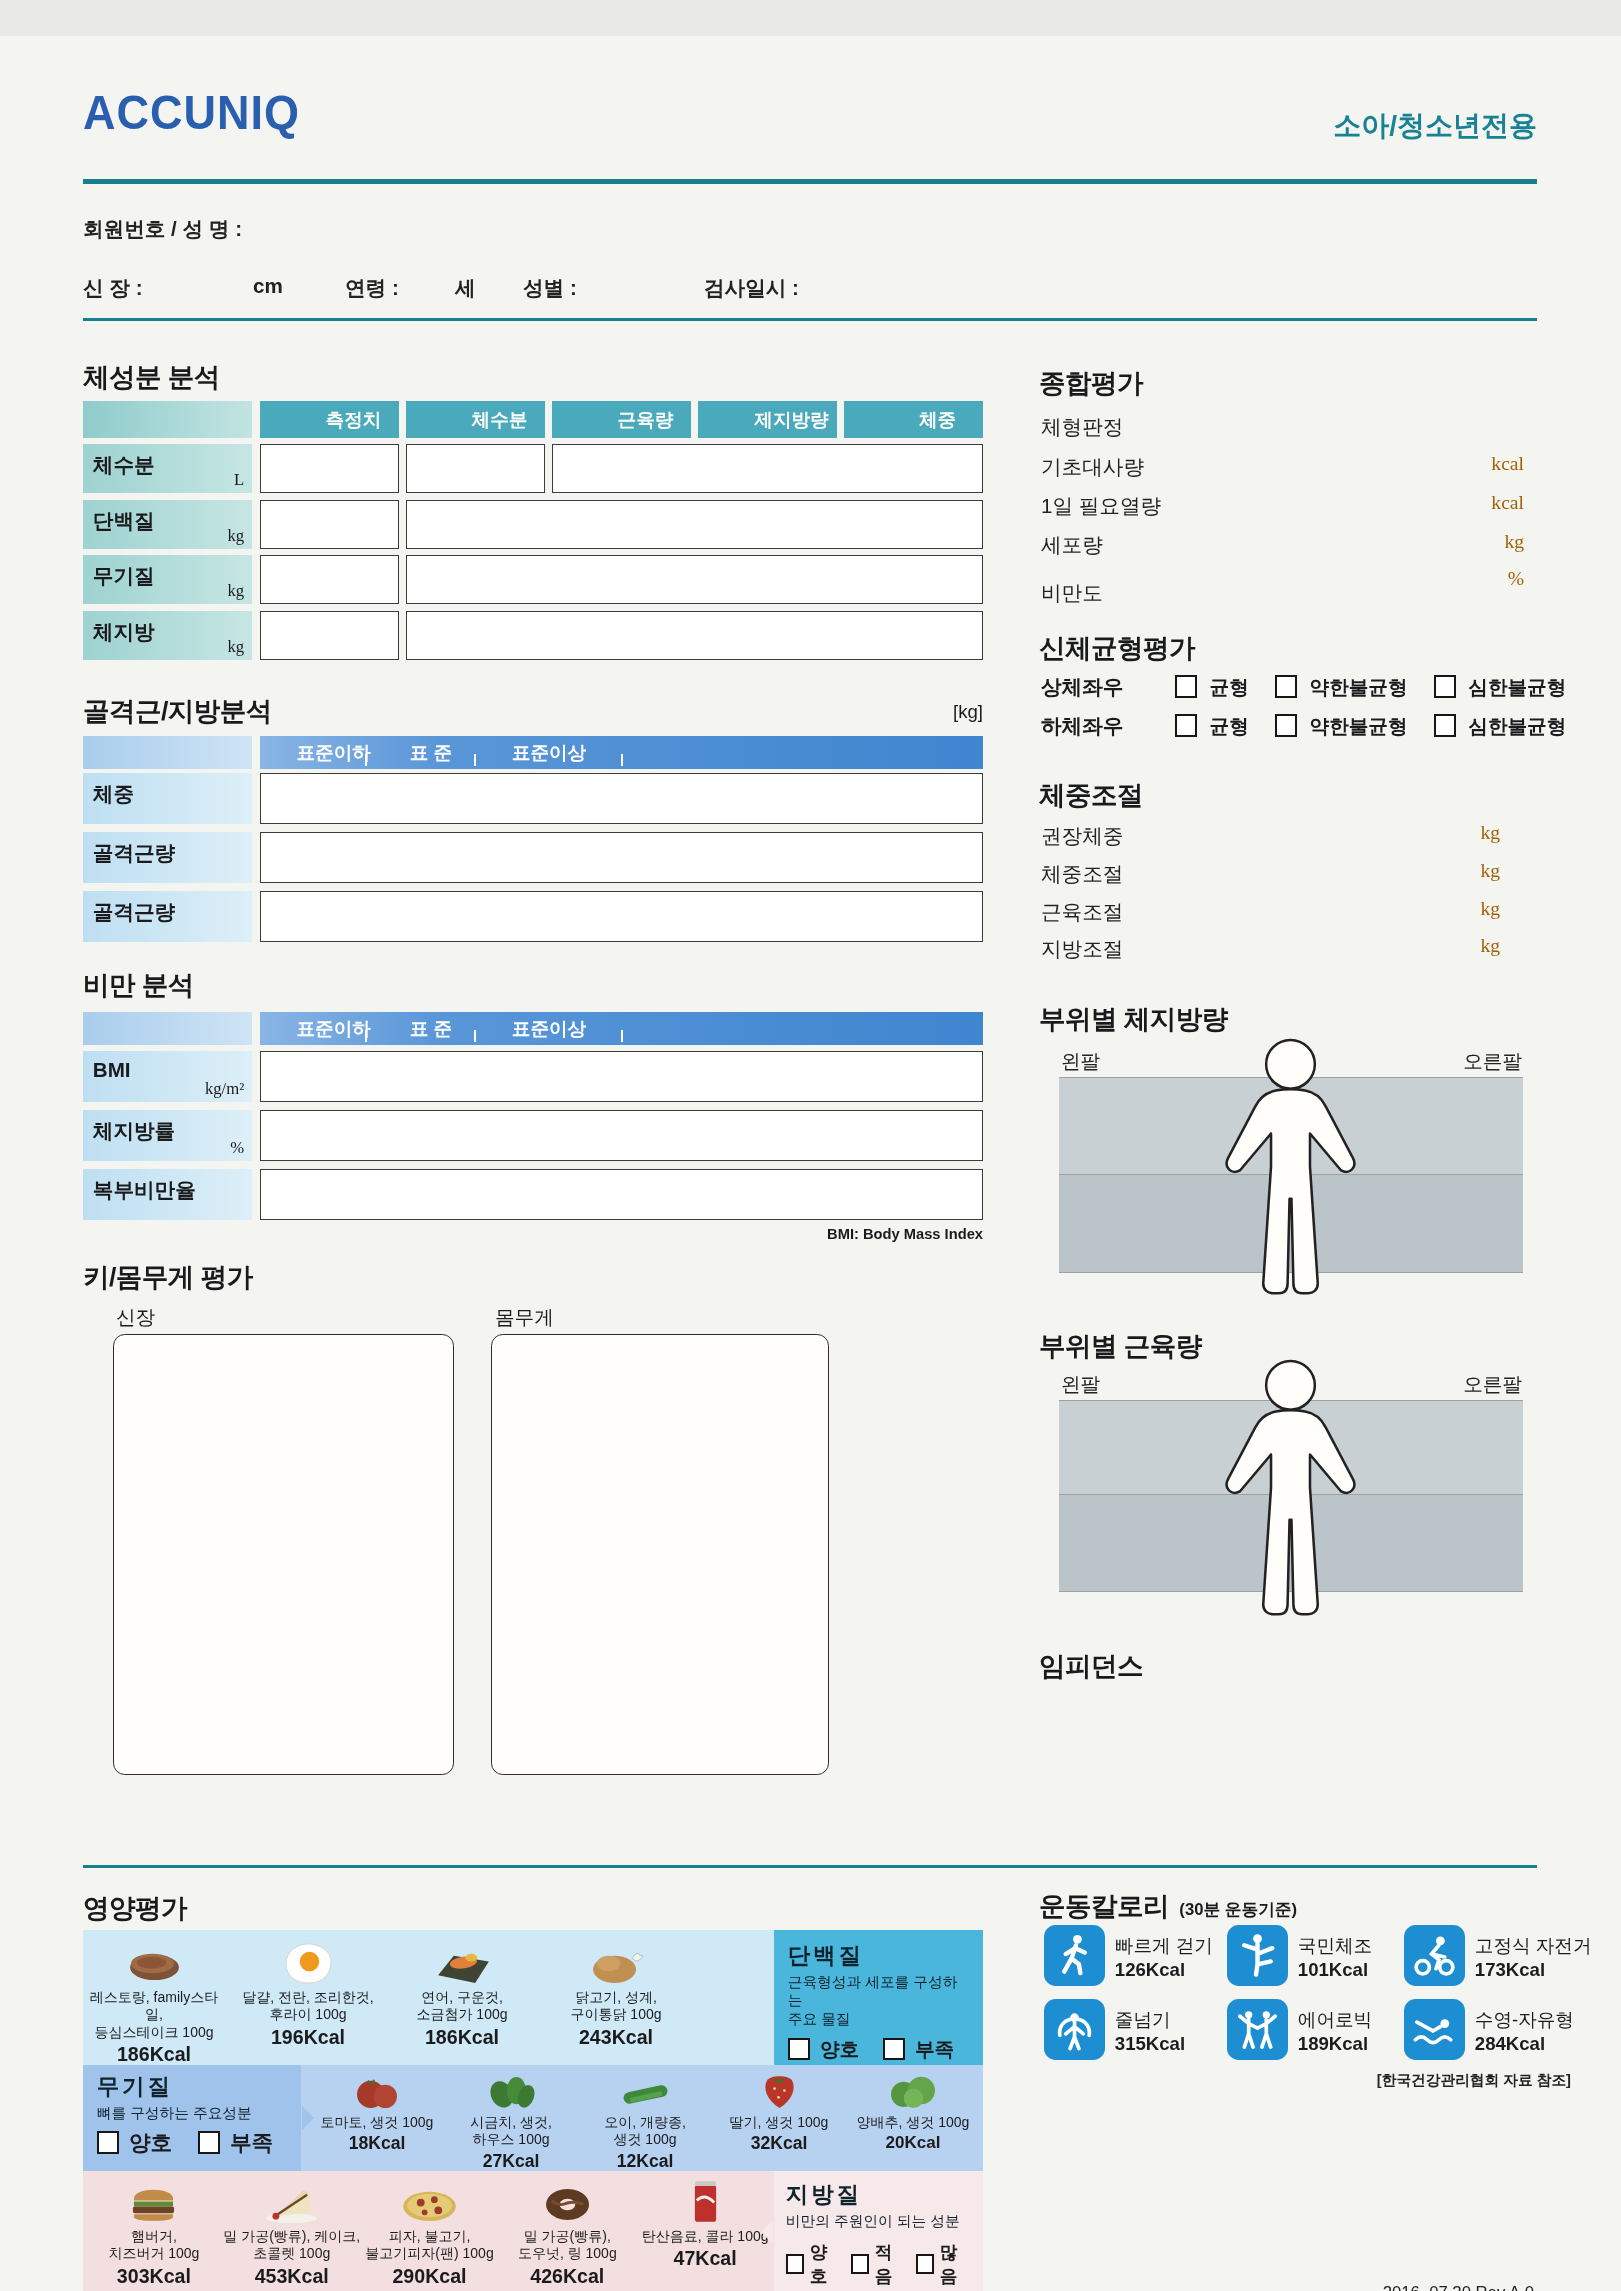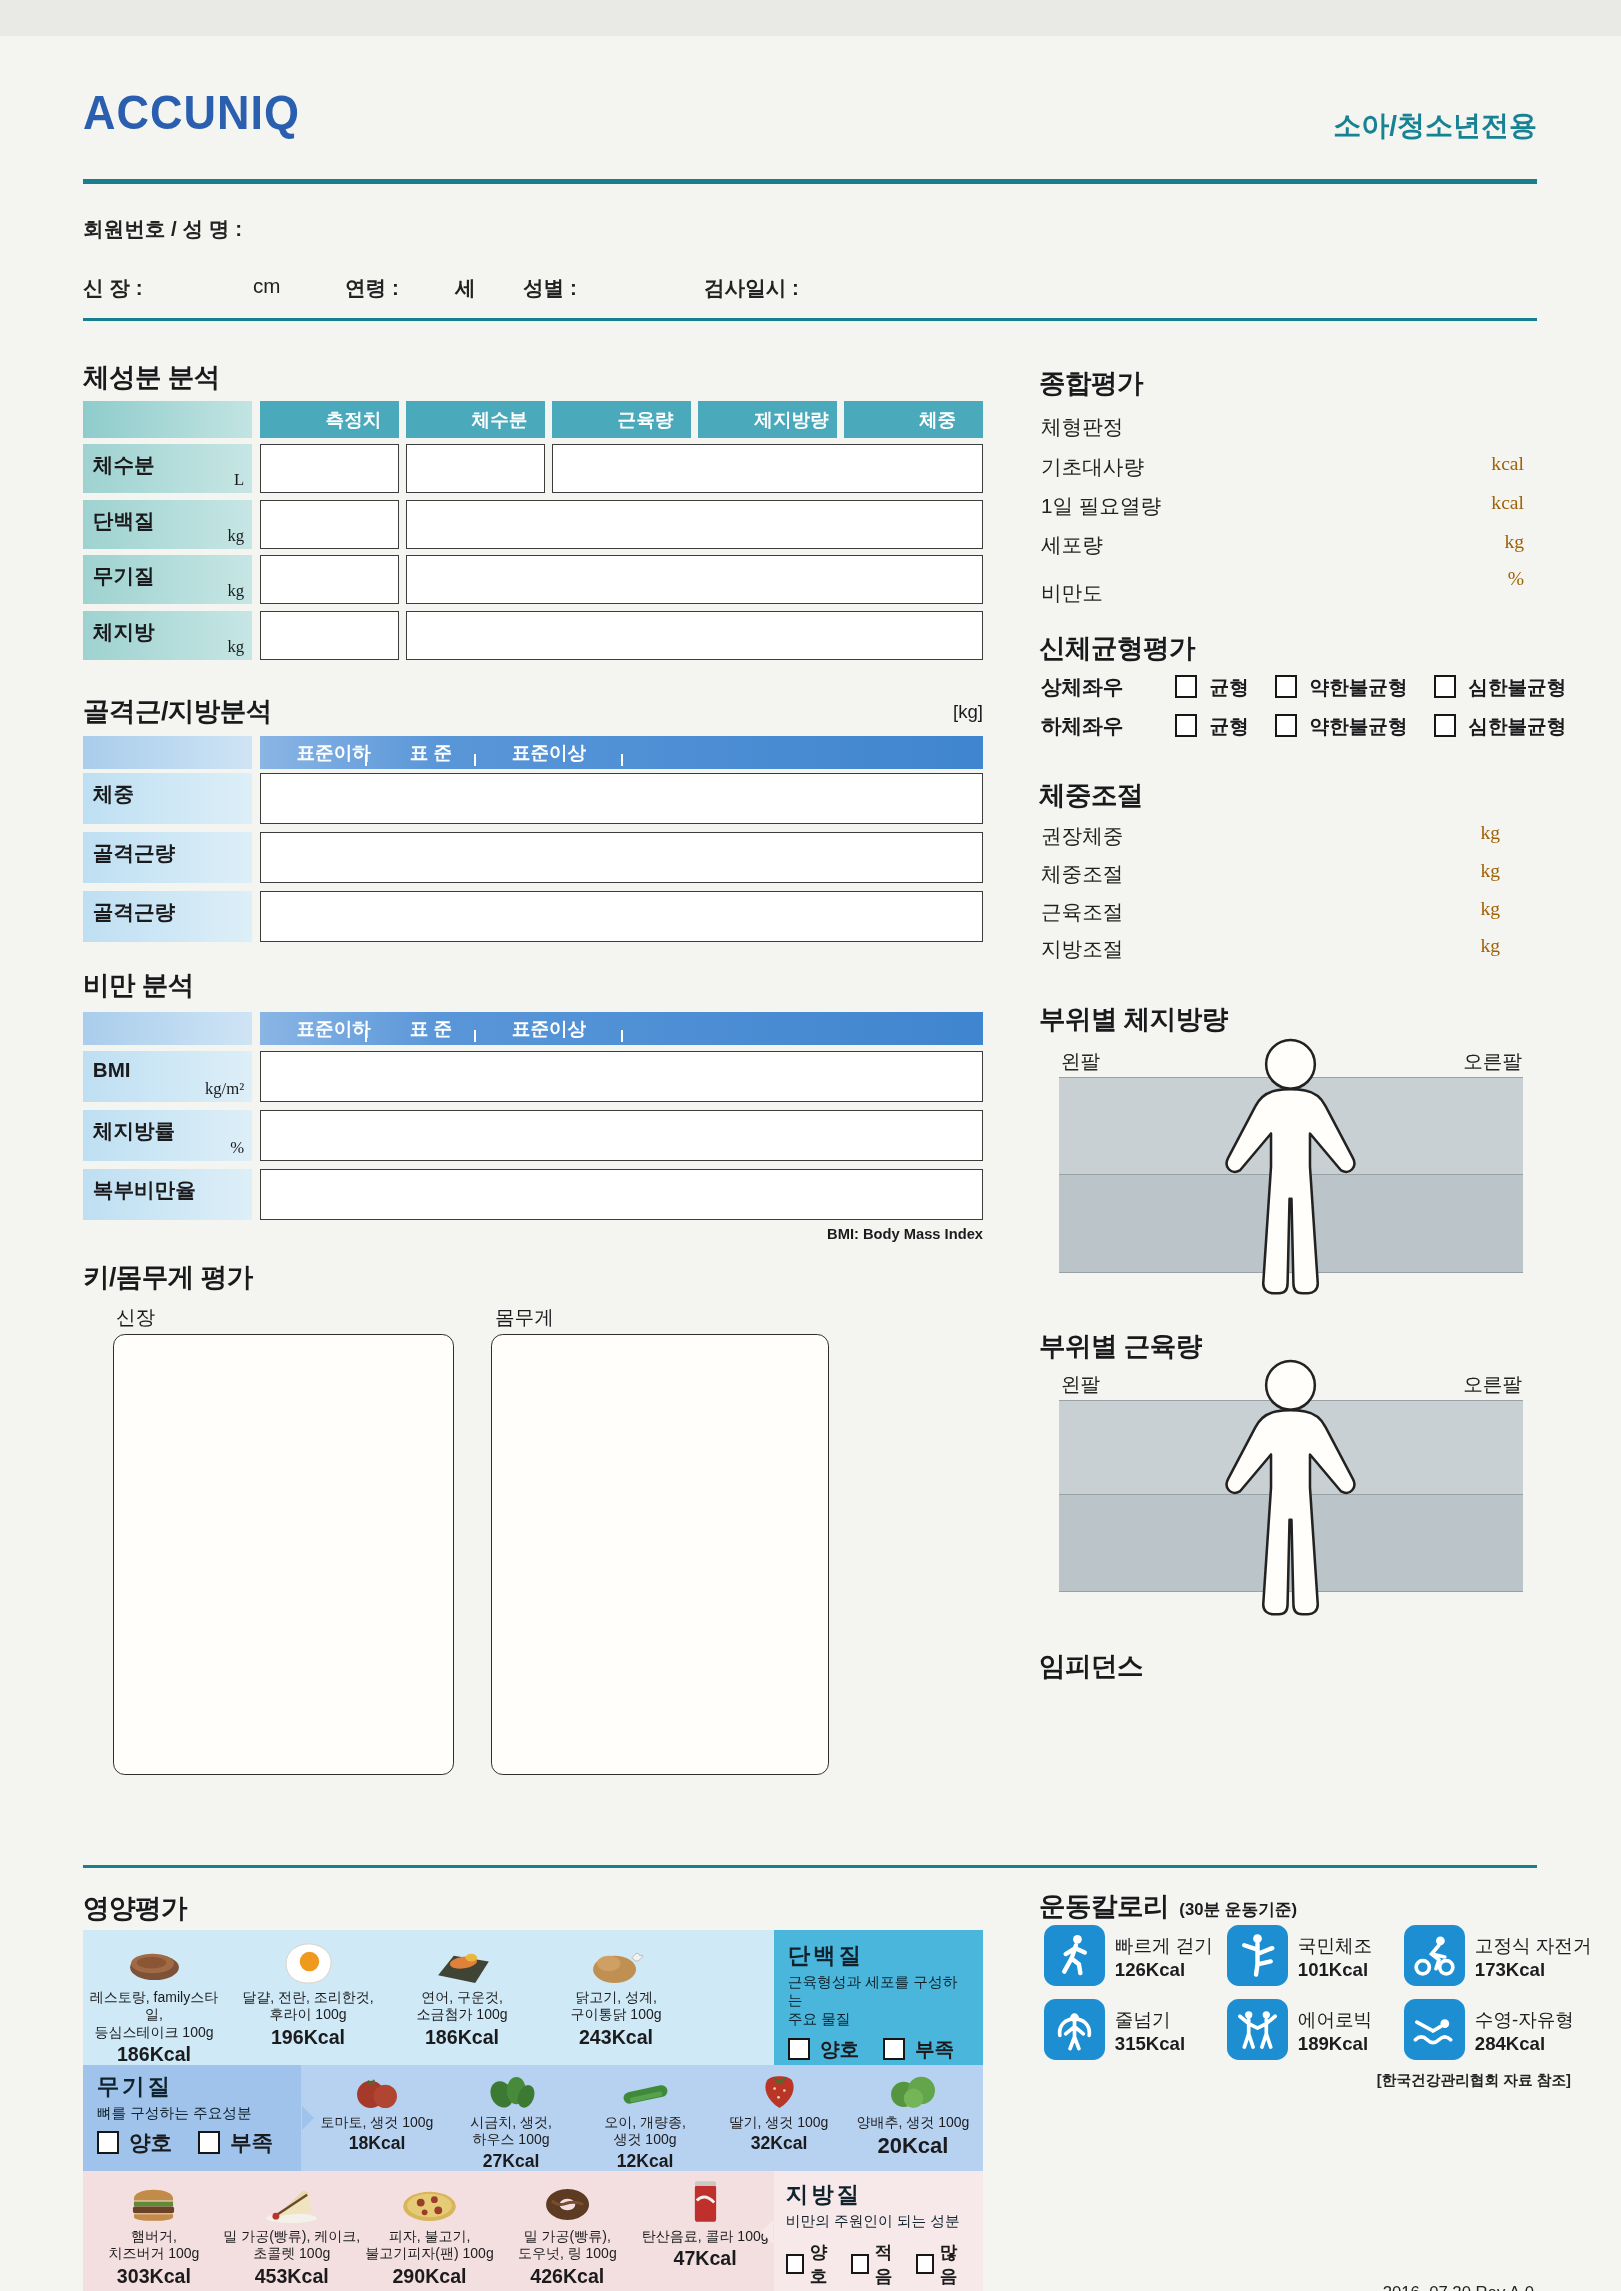--- a/index.html
+++ b/index.html
@@ -73,21 +73,21 @@
 
 <div class="page">
 
   <div class="abs logo" style="left:83px; top:51px;">ACCUNIQ</div>
   <div class="abs audience" style="right:84px; top:71px;">소아/청소년전용</div>
   <div class="abs rule" style="left:83px; top:143px; width:1454px; height:4.9px;"></div>
 
   <div class="abs info-label" style="left:83px; top:179px;">회원번호 / 성 명 :</div>
 
   <div class="abs info-label" style="left:83px;  top:238px;">신 장 :</div>
-  <div class="abs info-label" style="left:253px; top:238px; font-weight:400;">cm</div>
+  <div class="abs info-label" style="left:253px; top:238px; font-weight:700;">cm</div>
   <div class="abs info-label" style="left:345px; top:238px;">연령 :</div>
   <div class="abs info-label" style="left:455px; top:238px;">세</div>
   <div class="abs info-label" style="left:523px; top:238px;">성별 :</div>
   <div class="abs info-label" style="left:704px; top:238px;">검사일시 :</div>
 
   <div class="abs rule" style="left:83px; top:282px; width:1454px; height:2.9px;"></div>
 
   <div class="abs sec-title" style="left:83px; top:323px;">체성분 분석</div>
 
   <div class="abs t1-head t1-head-first" style="left:83px; top:365px; width:169px; height:37px;"></div>
@@ -399,21 +399,21 @@
           <svg width="51" height="39" viewBox="0 0 52 40">
               <circle cx="16" cy="24" r="13" fill="#55953f"></circle>
               <circle cx="34" cy="20" r="14" fill="#63a54a"></circle>
               <circle cx="26" cy="28" r="10" fill="#74b558"></circle>
             </svg>
         </div>
         <div class="food-name">
             <div>양배추, 생것 100g</div>
             <div></div>
           </div>
-        <div class="food-kcal" style="font-size:22px;">20Kcal</div>
+        <div class="food-kcal" style="font-size:17px;">20Kcal</div>
       </div>
     </div>
   </div>
 
   <div class="nrow" style="top:2135px; height:125px; background:#f3dfe0;">
     <div style="position:absolute; left:2px; top:5.9px; width:689px; display:flex;">
       <div class="food" style="width:138px;">
         <div class="food-ico">
           <svg width="49" height="43" viewBox="0 0 50 44">
               <path d="M5,18 C5,6 45,6 45,18 L45,20 L5,20 Z" fill="#c28b47"></path>

